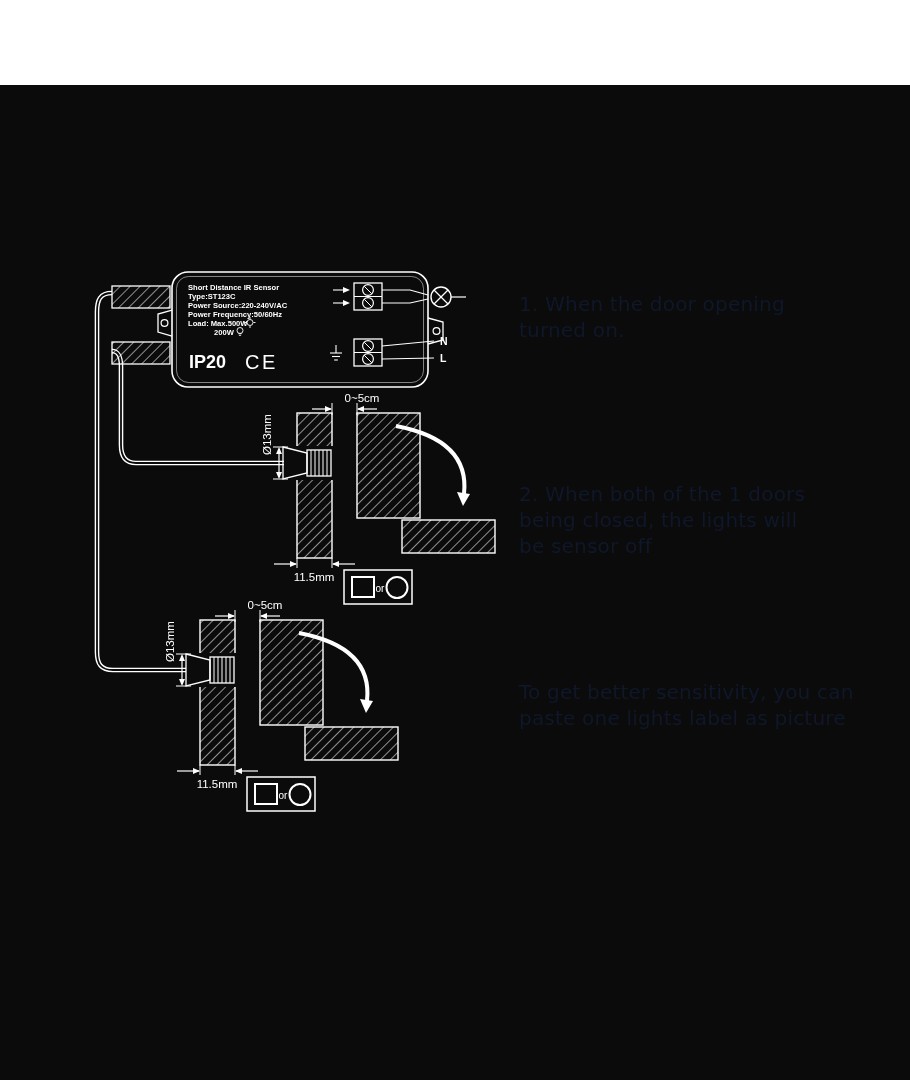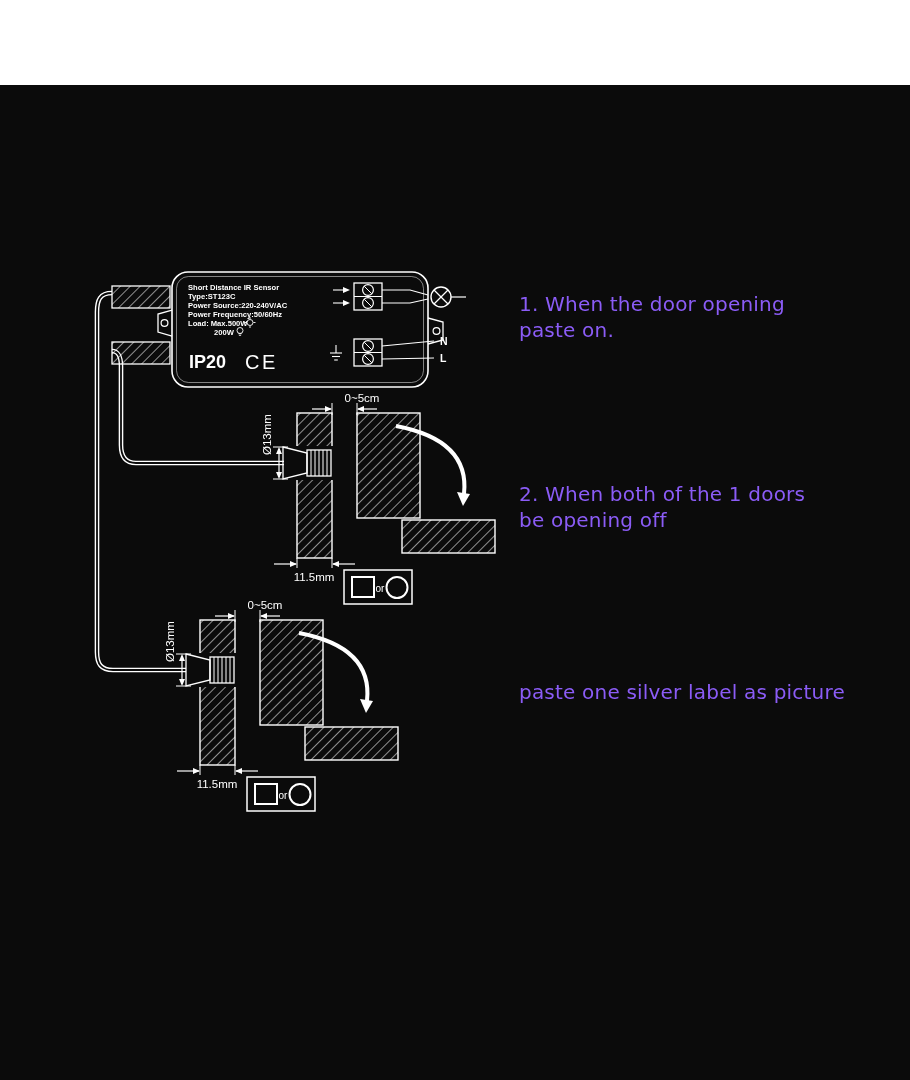--- a/index.html
+++ b/index.html
@@ -1,20 +1,20 @@
 <!DOCTYPE html>
 <html><head>
 <meta charset="utf-8">
 <style>
   html,body{margin:0;padding:0;}
   body{width:910px;height:1080px;background:#ffffff;position:relative;overflow:hidden;
        font-family:"Liberation Sans",sans-serif;}
   .panel{position:absolute;left:0;top:85px;width:910px;height:995px;background:#0b0b0b;}
   svg.art{position:absolute;left:0;top:0;display:block;}
-  .inst{position:absolute;color:#8b5cf6;font-family:"DejaVu Sans",sans-serif;
+  .inst{position:absolute;color:#0f172a;font-family:"DejaVu Sans",sans-serif;
         font-size:20px;line-height:26px;letter-spacing:.2px;}
   #inst1{left:519px;top:291px;}
   #inst2{left:519px;top:481px;}
   #inst3{left:519px;top:679px;}
   text{font-family:"Liberation Sans",sans-serif;}
 </style>
 </head>
 <body>
 
 <div class="panel"></div>
@@ -181,21 +181,23 @@
       <polyline points="382,346 434,341"></polyline>
       <polyline points="382,359 434,358"></polyline>
     </g>
     <text x="440" y="345" fill="#ffffff" font-size="10.5" font-weight="bold">N</text>
     <text x="440" y="362" fill="#ffffff" font-size="10.5" font-weight="bold">L</text>
   </g>
 </svg>
 
 <div class="inst" id="inst1">
   <div>1. When the door opening</div>
-  <div>paste on.</div>
+  <div>turned on.</div>
 </div>
 <div class="inst" id="inst2">
   <div>2. When both of the 1 doors</div>
-  <div>be opening off</div>
+  <div>being closed, the lights will</div>
+  <div>be sensor off</div>
 </div>
 <div class="inst" id="inst3">
-  <div>paste one silver label as picture</div>
+  <div>To get better sensitivity, you can</div>
+  <div>paste one lights label as picture</div>
 </div>
 
 </body></html>

